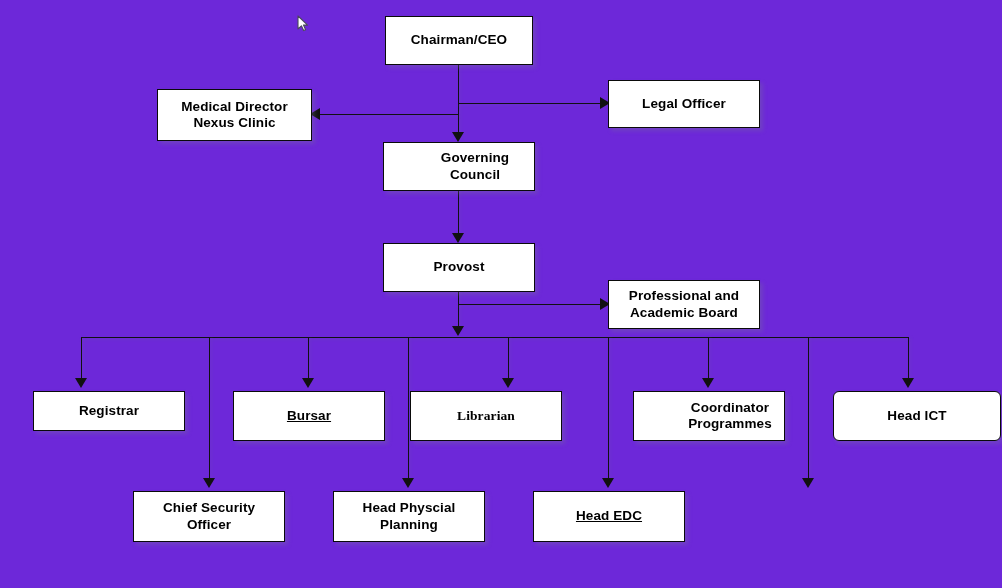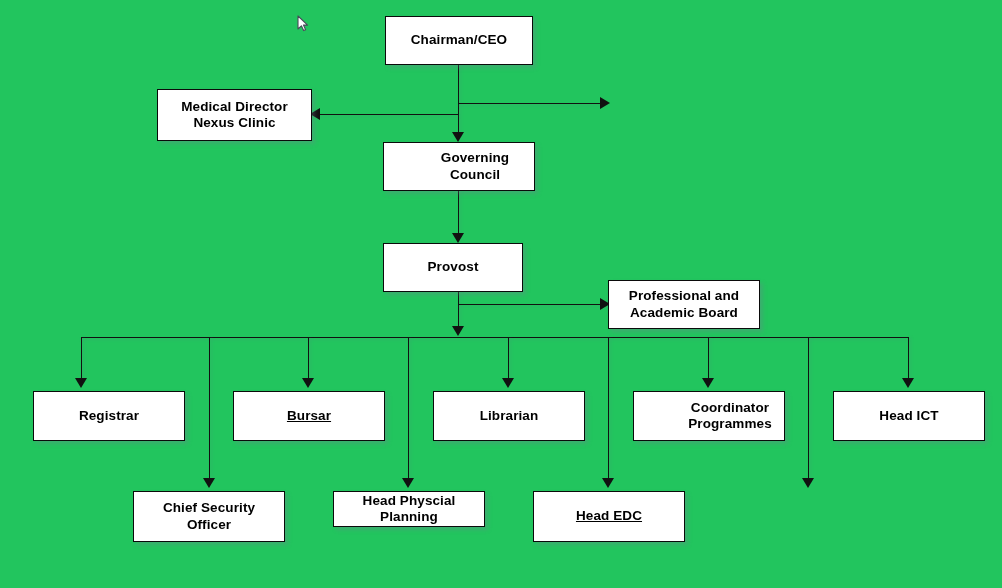--- a/index.html
+++ b/index.html
@@ -9,21 +9,21 @@
     background: #ffffff;
   }
   body {
     font-family: "Liberation Sans", sans-serif;
     -webkit-font-smoothing: antialiased;
   }
   #chart-canvas {
     position: relative;
     width: 1002px;
     height: 588px;
-    background: #22c55e;
+    background: #6d28d9;
     overflow: hidden;
   }
 
   
   .node {
     position: absolute;
     box-sizing: border-box;
     background: #ffffff;
     border: 1.6px solid #0a0a0a;
     box-shadow: 3px 3px 4px rgba(120,120,150,0.30);
@@ -134,43 +134,44 @@
   <div class="arrow-down" style="left:602px; top:478px;"></div>
 
   <div class="vline" style="left:808px; top:337px; height:144px;"></div>
   <div class="arrow-down" style="left:802px; top:478px;"></div>
 
   <div class="node" style="left:385px; top:16px; width:148px; height:49px;">Chairman/CEO</div>
 
   <div class="node" style="left:157px; top:89px; width:155px; height:52px;">Medical Director
 Nexus Clinic</div>
 
+  <div class="node" style="left:608px; top:80px; width:152px; height:48px;">Legal Officer</div>
 
   <div class="node" style="left:383px; top:142px; width:152px; height:49px;padding-left:38px;">Governing Council</div>
 
-  <div class="node" style="left:383px; top:243px; width:140px; height:49px;">Provost</div>
+  <div class="node" style="left:383px; top:243px; width:152px; height:49px;">Provost</div>
 
   <div class="node" style="left:608px; top:280px; width:152px; height:49px;">Professional and
 Academic Board</div>
 
-  <div class="node" style="left:33px; top:391px; width:152px; height:50px;">Registrar</div>
+  <div class="node" style="left:33px; top:391px; width:152px; height:40px;">Registrar</div>
 
   <div class="node" style="left:233px; top:391px; width:152px; height:50px;text-decoration:underline;">Bursar</div>
 
-  <div class="node" style="left:433px; top:391px; width:152px; height:50px;">Librarian</div>
+  <div class="node" style="left:410px; top:391px; width:152px; height:50px;font-family:Liberation Serif, serif;">Librarian</div>
 
   <div class="node" style="left:633px; top:391px; width:152px; height:50px;padding-left:48px;">Coordinator
 Programmes</div>
 
-  <div class="node" style="left:833px; top:391px; width:152px; height:50px;">Head ICT</div>
+  <div class="node" style="left:833px; top:391px; width:168px; height:50px;border-radius:6px;">Head ICT</div>
 
   <div class="node" style="left:133px; top:491px; width:152px; height:51px;">Chief Security
 Officer</div>
 
-  <div class="node" style="left:333px; top:491px; width:152px; height:36px;">Head Physcial
+  <div class="node" style="left:333px; top:491px; width:152px; height:51px;">Head Physcial
 Planning</div>
 
   <div class="node" style="left:533px; top:491px; width:152px; height:51px;text-decoration:underline;">Head EDC</div>
 
 
   <svg class="cursor-pointer" viewBox="0 0 12 18" style="left:297px; top:15px;">
     <path d="M1 1 L1 14 L4.4 10.8 L6.6 15.6 L8.6 14.7 L6.5 10.1 L10.6 10.1 Z" fill="#ffffff" stroke="#4a4a5a" stroke-width="1.1" stroke-linejoin="round"></path>
   </svg>
 
 </div>

